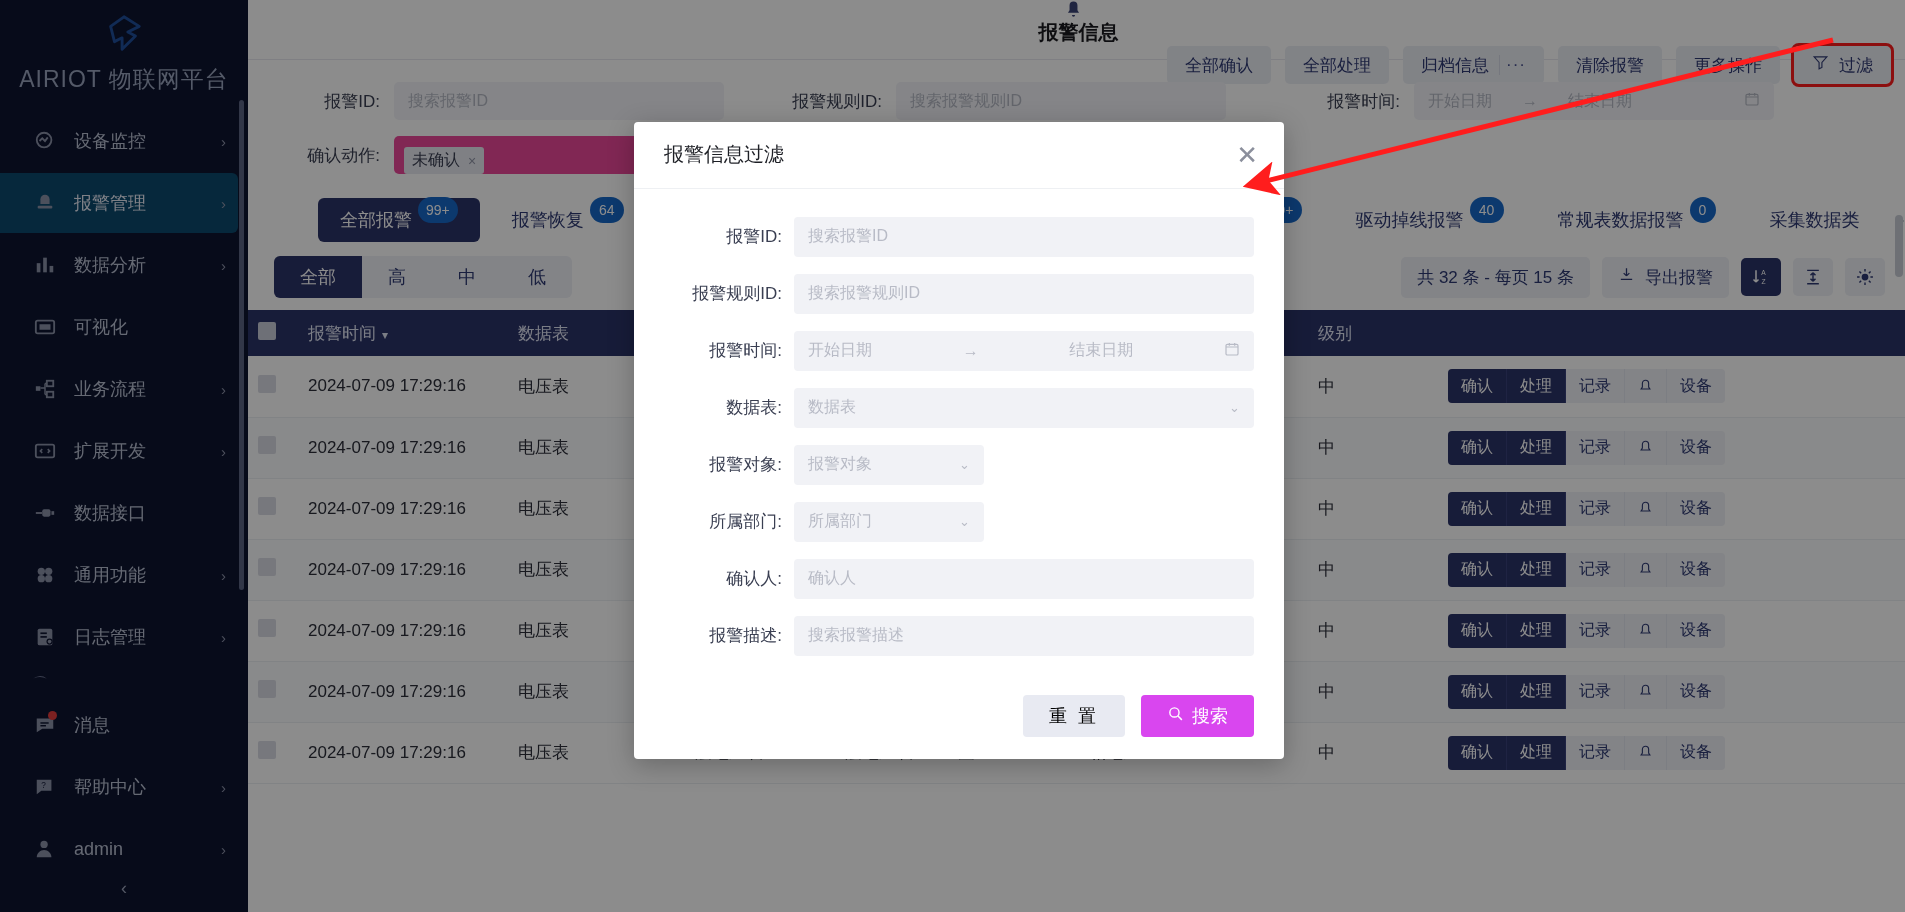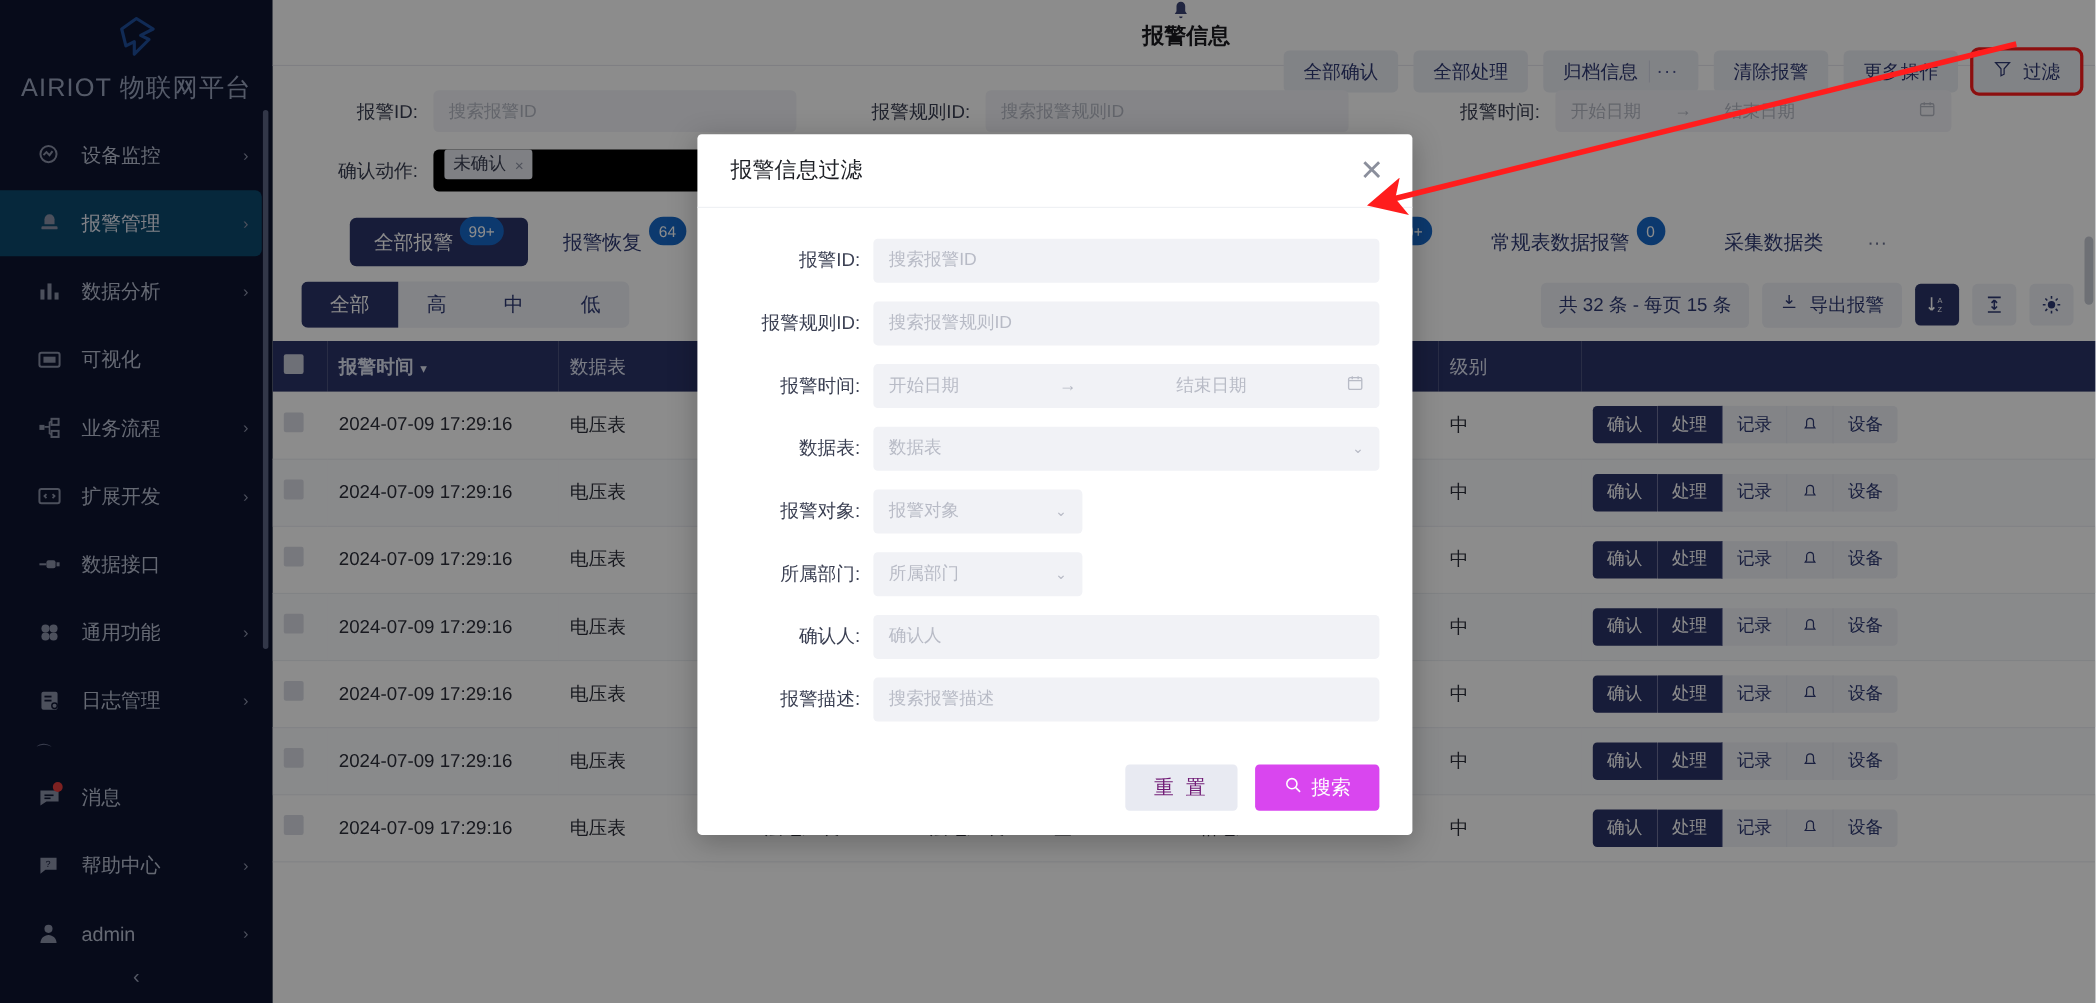--- a/index.html
+++ b/index.html
@@ -112,22 +112,22 @@
     width: 330px; height: 38px; background:#f2f3f7; border-radius:5px;
     display:flex;align-items:center;padding:0 14px;font-size:16px;color:#b5b8c4;
   }
   .f-daterange {
     width: 360px; height:38px; background:#f2f3f7;border-radius:5px;
     display:flex;align-items:center;padding:0 14px;font-size:16px;color:#b5b8c4;gap:8px;
   }
   .f-daterange .arrow { color:#b5b8c4; margin:0 22px; }
   .f-daterange .cal { margin-left:auto; }
   .tagbox {
-    width: 330px;height:38px;background:#000000;border-radius:5px;
-    display:flex;align-items:flex-start;padding:0 10px;
+    width: 330px;height:38px;background:#ec4899;border-radius:5px;
+    display:flex;align-items:flex-end;padding:0 10px;
   }
   .tag {
     background:#e7e9f0;border-radius:3px;padding:3px 8px;font-size:16px;color:#3a3f52;
     display:flex;align-items:center;gap:8px;
   }
   .tag .x { color:#9095a6; font-size:14px; cursor:pointer; }
 
   
   .tab-strip {
     display:flex; align-items:center; padding: 14px 20px 0 26px; gap: 10px;
@@ -234,21 +234,21 @@
   .m-field.sm { flex:0 0 190px; }
   .m-field .chev { margin-left:auto; color:#b8bbc6; font-size:13px;}
   .m-daterange { flex:1;height:40px;background:#f1f2f6;border-radius:4px;
     display:flex;align-items:center;padding:0 14px;font-size:16px;color:#b8bbc6; }
   .m-daterange .to { margin: 0 auto; }
   .modal-foot {
     height: 88px; display:flex;align-items:center;justify-content:flex-end;
     gap:16px; padding: 0 30px;
   }
   .btn-reset {
-    height:42px;padding:0 26px;border-radius:4px;background:#e8eaf2;color:#701a75;
+    height:42px;padding:0 26px;border-radius:4px;background:#e8eaf2;color:#000000;
     font-size:18px;display:flex;align-items:center;letter-spacing:3px;cursor:pointer;
   }
   .btn-search {
     height:42px;padding:0 26px;border-radius:4px;background:#d946ef;color:#fff;
     font-size:18px;display:flex;align-items:center;gap:8px;cursor:pointer;
   }
   .btn-search svg { width:17px;height:17px;fill:none;stroke:#fff;stroke-width:2; }
 
   
   .anno { position:absolute; left:0; top:0; width:1905px;height:912px; pointer-events:none; }
@@ -485,20 +485,24 @@
         <span class="badge">64</span>
       </div>
       <div class="tab">
         <span>需处理</span>
       </div>
       <div class="tab" style="margin-left:470px;">
         <span></span>
         <span class="badge">99+</span>
       </div>
       <div class="tab">
+        <span>驱动掉线报警</span>
+        <span class="badge">40</span>
+      </div>
+      <div class="tab">
         <span>常规表数据报警</span>
         <span class="badge zero">0</span>
       </div>
       <div class="tab">
         <span>采集数据类</span>
       </div>
       <div class="tab-more">···</div>
     </div>
 
     <div class="level-row">
@@ -534,21 +538,21 @@
               <path d="M12 2.5v3M12 18.5v3M2.5 12h3M18.5 12h3M5.3 5.3l2.1 2.1M16.6 16.6l2.1 2.1M18.7 5.3l-2.1 2.1M7.4 16.6l-2.1 2.1"></path>
             </svg>
         </div>
       </div>
     </div>
 
     <table class="grid">
       <thead>
         <tr>
           <th style="width:50px;"><span class="cbox hdr"></span></th>
-          <th style="width:210px;font-weight:bold;">
+          <th style="width:210px;">
             <span>报警时间</span><span class="sort-caret">▾</span>
           </th>
           <th style="width:160px;"><span>数据表</span></th>
           <th style="width:150px;"></th>
           <th style="width:130px;"></th>
           <th style="width:120px;"></th>
           <th style="width:240px;"></th>
           <th style="width:130px;"><span>级别</span></th>
           <th></th>
         </tr>

